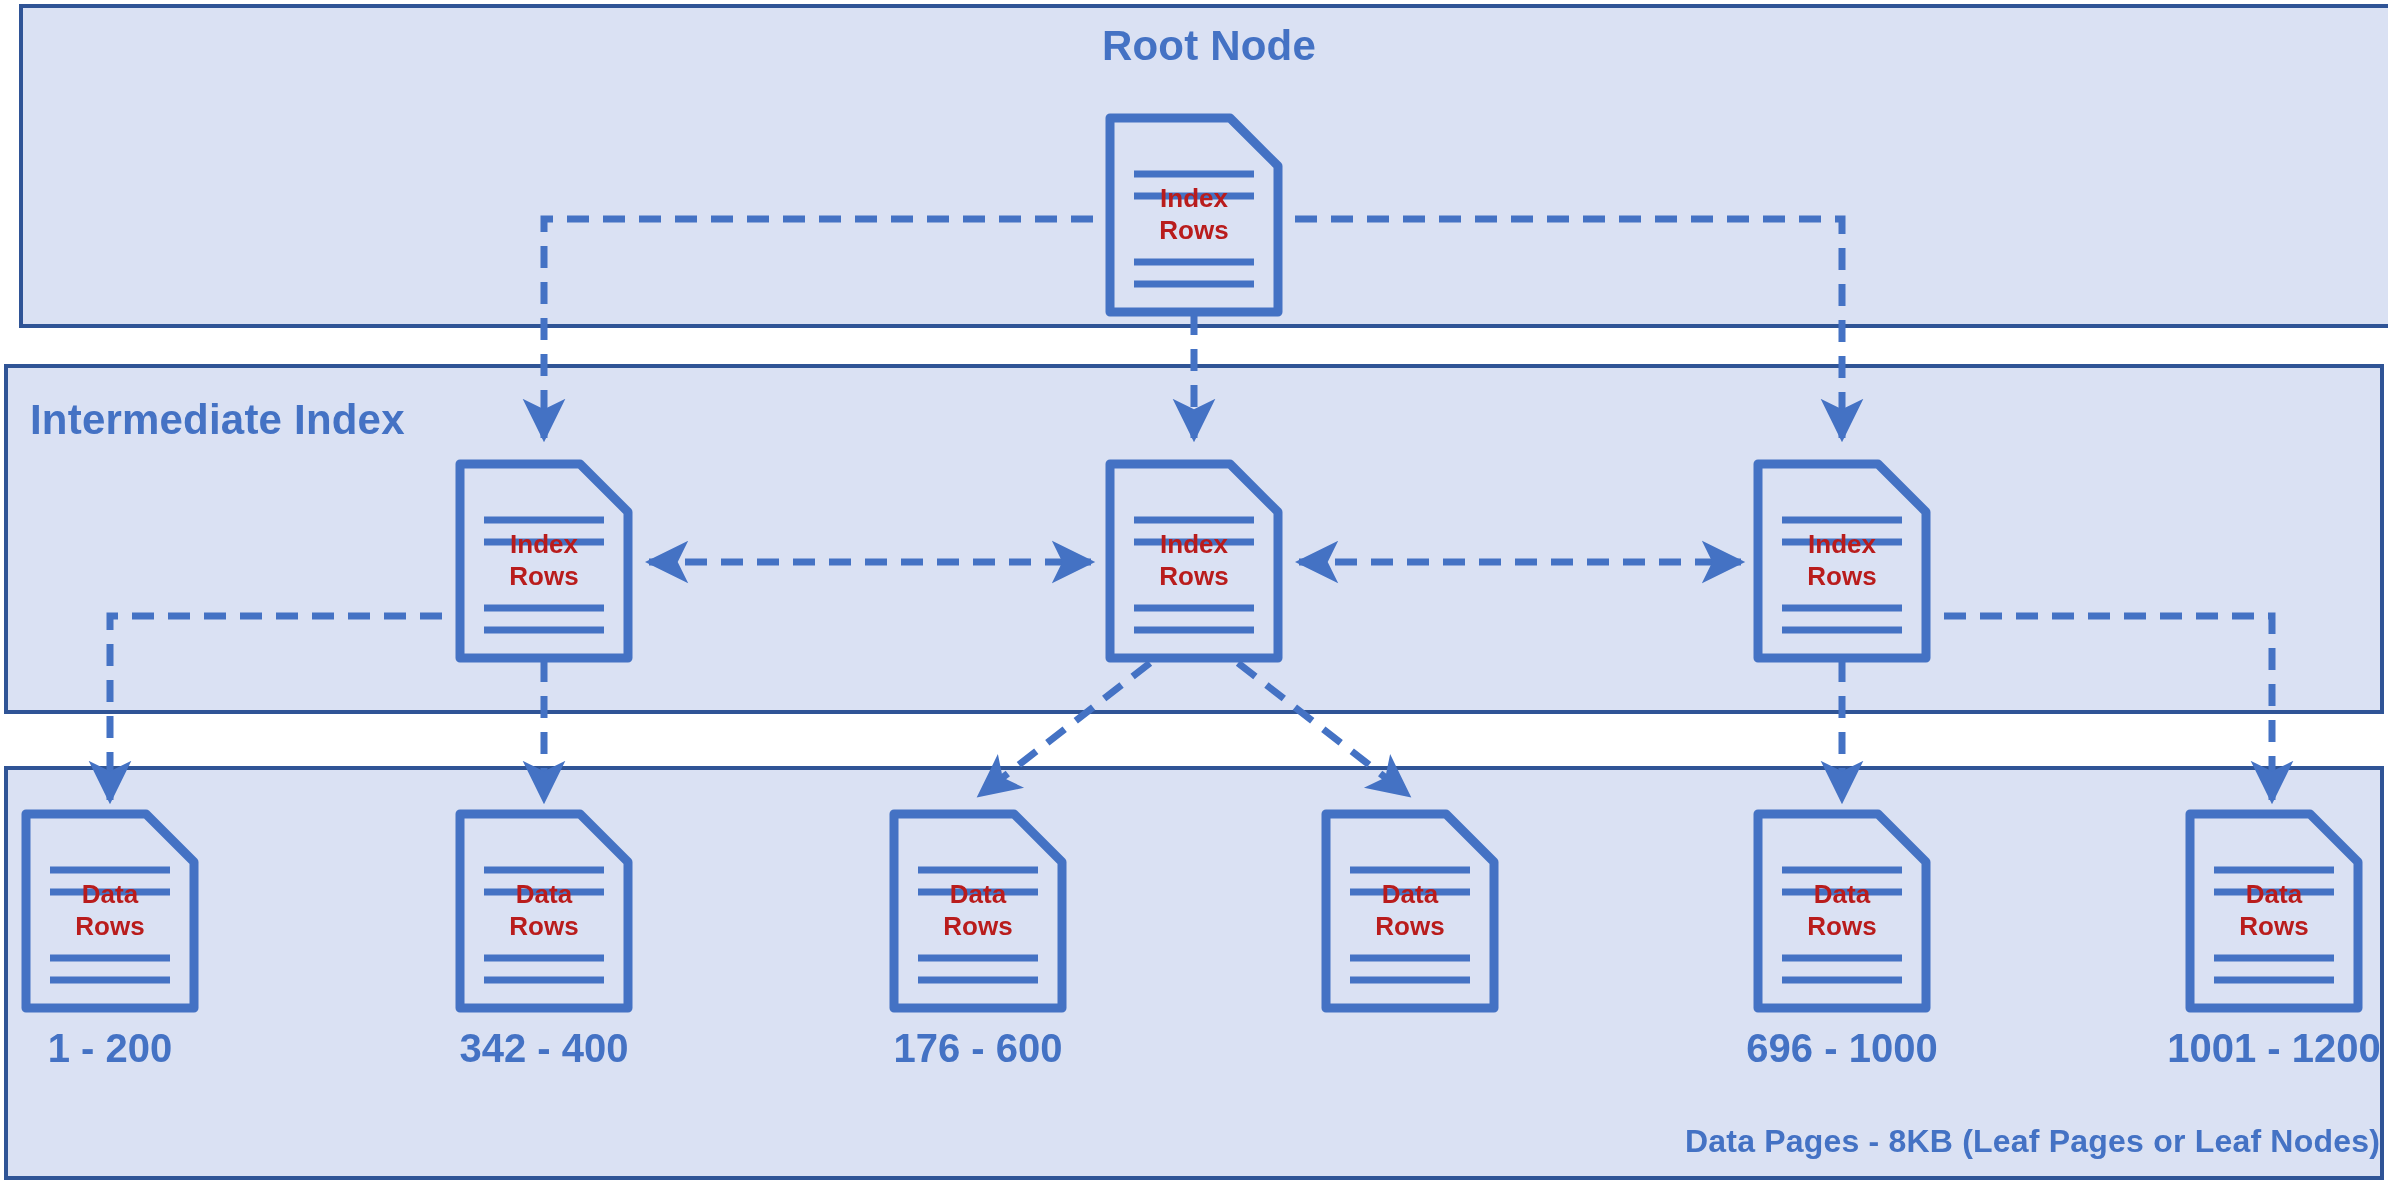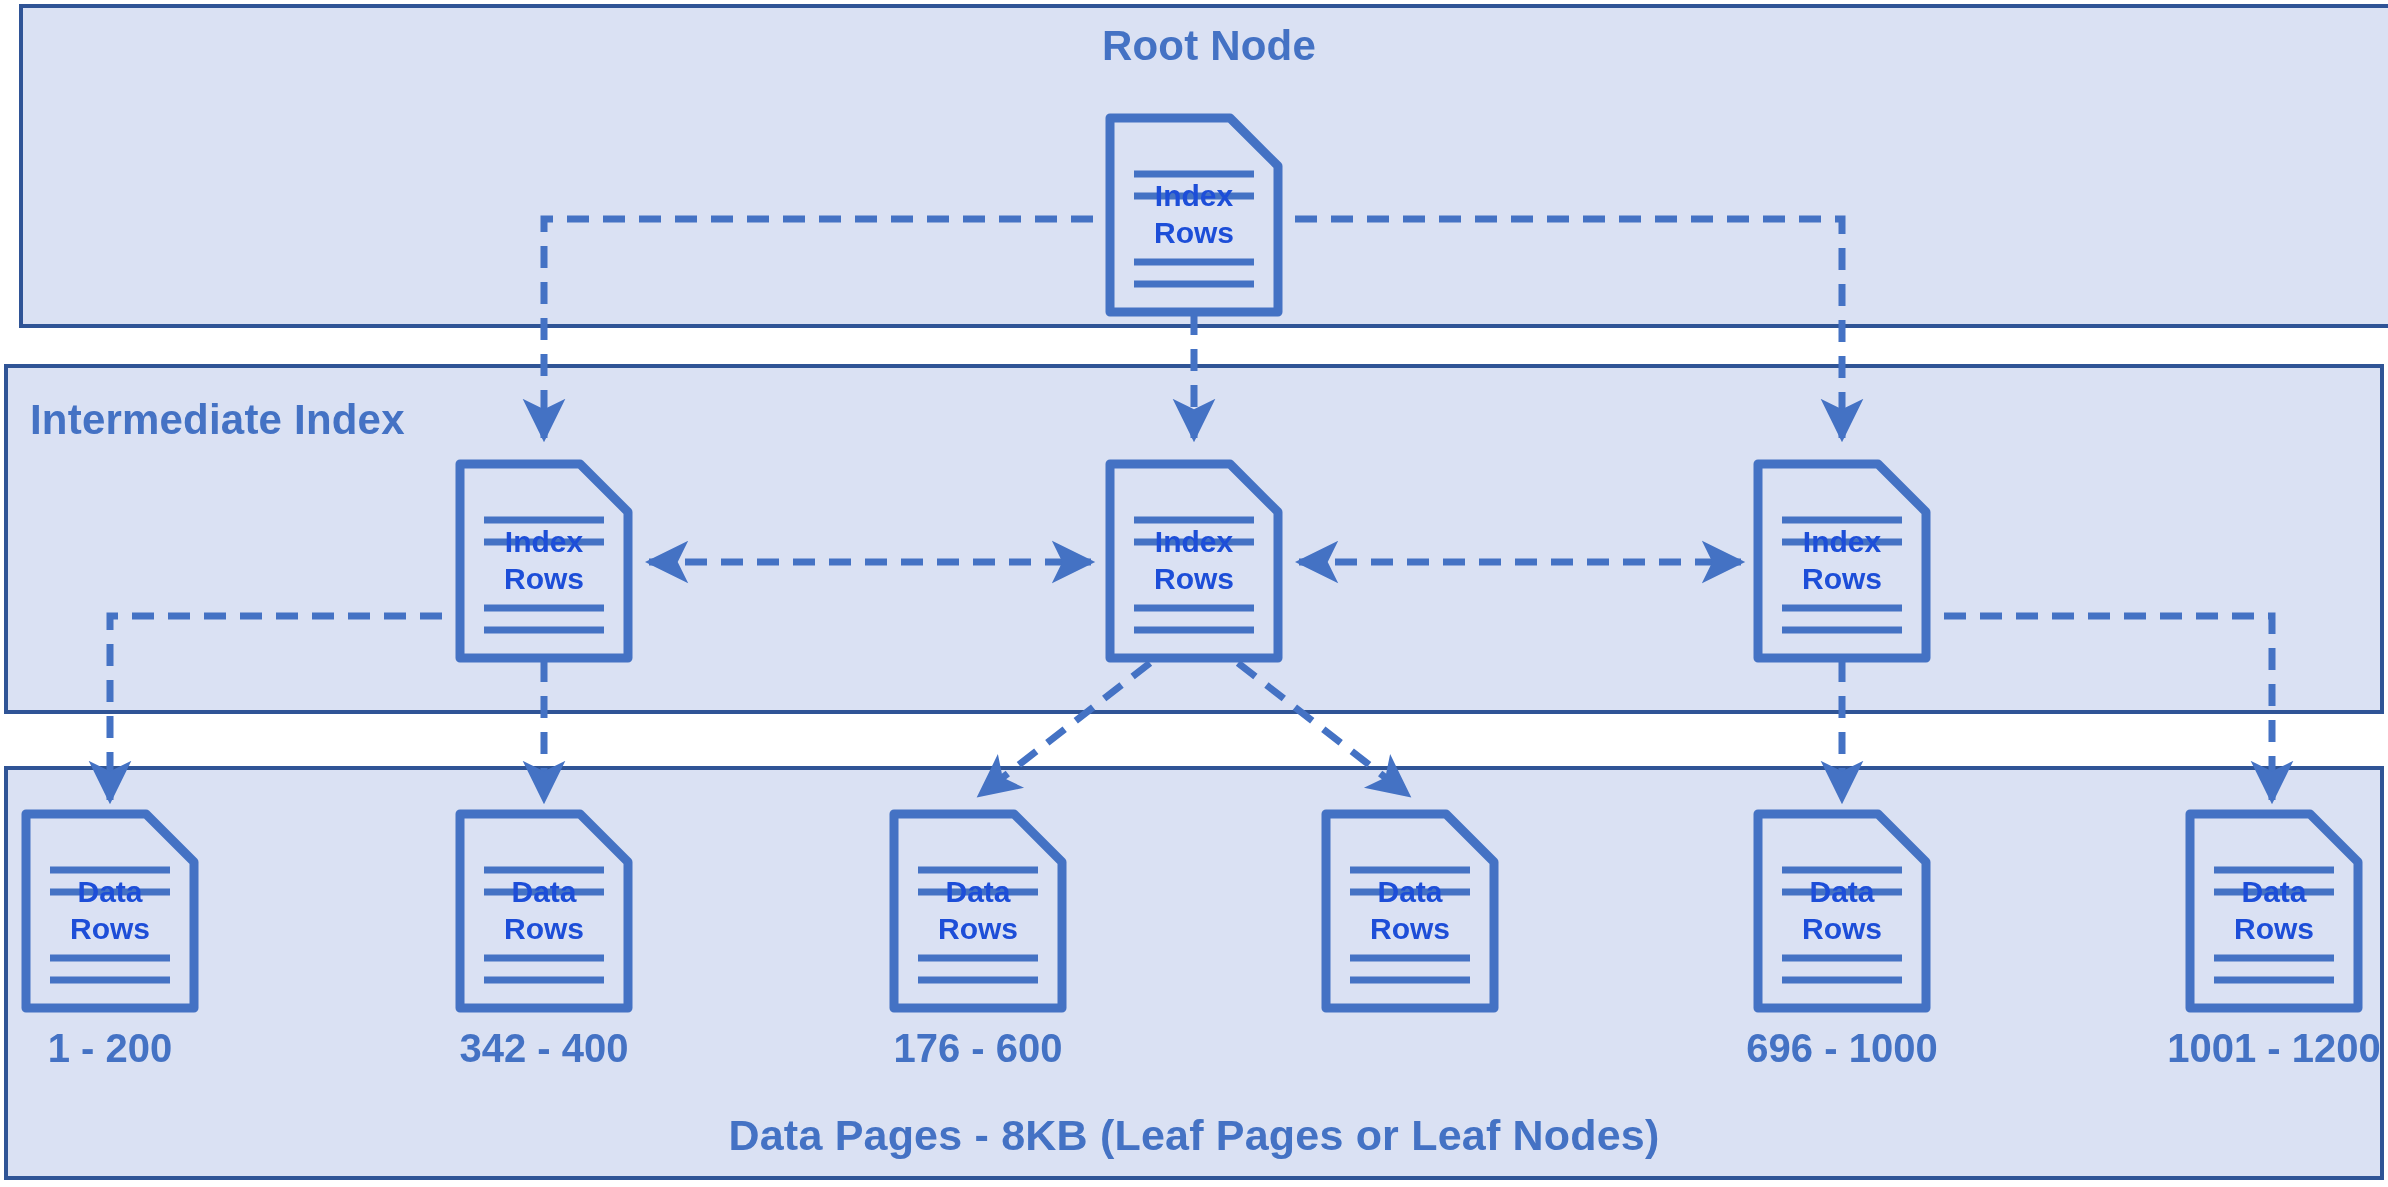--- a/index.html
+++ b/index.html
@@ -44,40 +44,40 @@
   }
   #title-root {
     left: 0; right: 0; top: 14px;
     text-align: center;
   }
   #title-intermediate {
     left: 22px; top: 28px;
   }
   #caption-leaf {
     left: 0; right: 0; bottom: 16px;
-    text-align: center;
-    font-size: 43px;
+    text-align: right;
+    font-size: 32px;
   }
 
   
   .doc {
     position: absolute;
     width: 180px;
     height: 206px;
   }
   .doc svg { display: block; width: 100%; height: 100%; }
   .doc .doc-label {
     position: absolute;
     left: 0; right: 0;
     top: 50%;
     transform: translateY(-50%);
     text-align: center;
-    color: #1d4ed8;
+    color: #b91c1c;
     font-weight: bold;
-    font-size: 30px;
+    font-size: 26px;
     line-height: 1.22;
     pointer-events: none;
   }
 
   
   .range-label {
     position: absolute;
     width: 300px;
     text-align: center;
     color: #4472c4;

